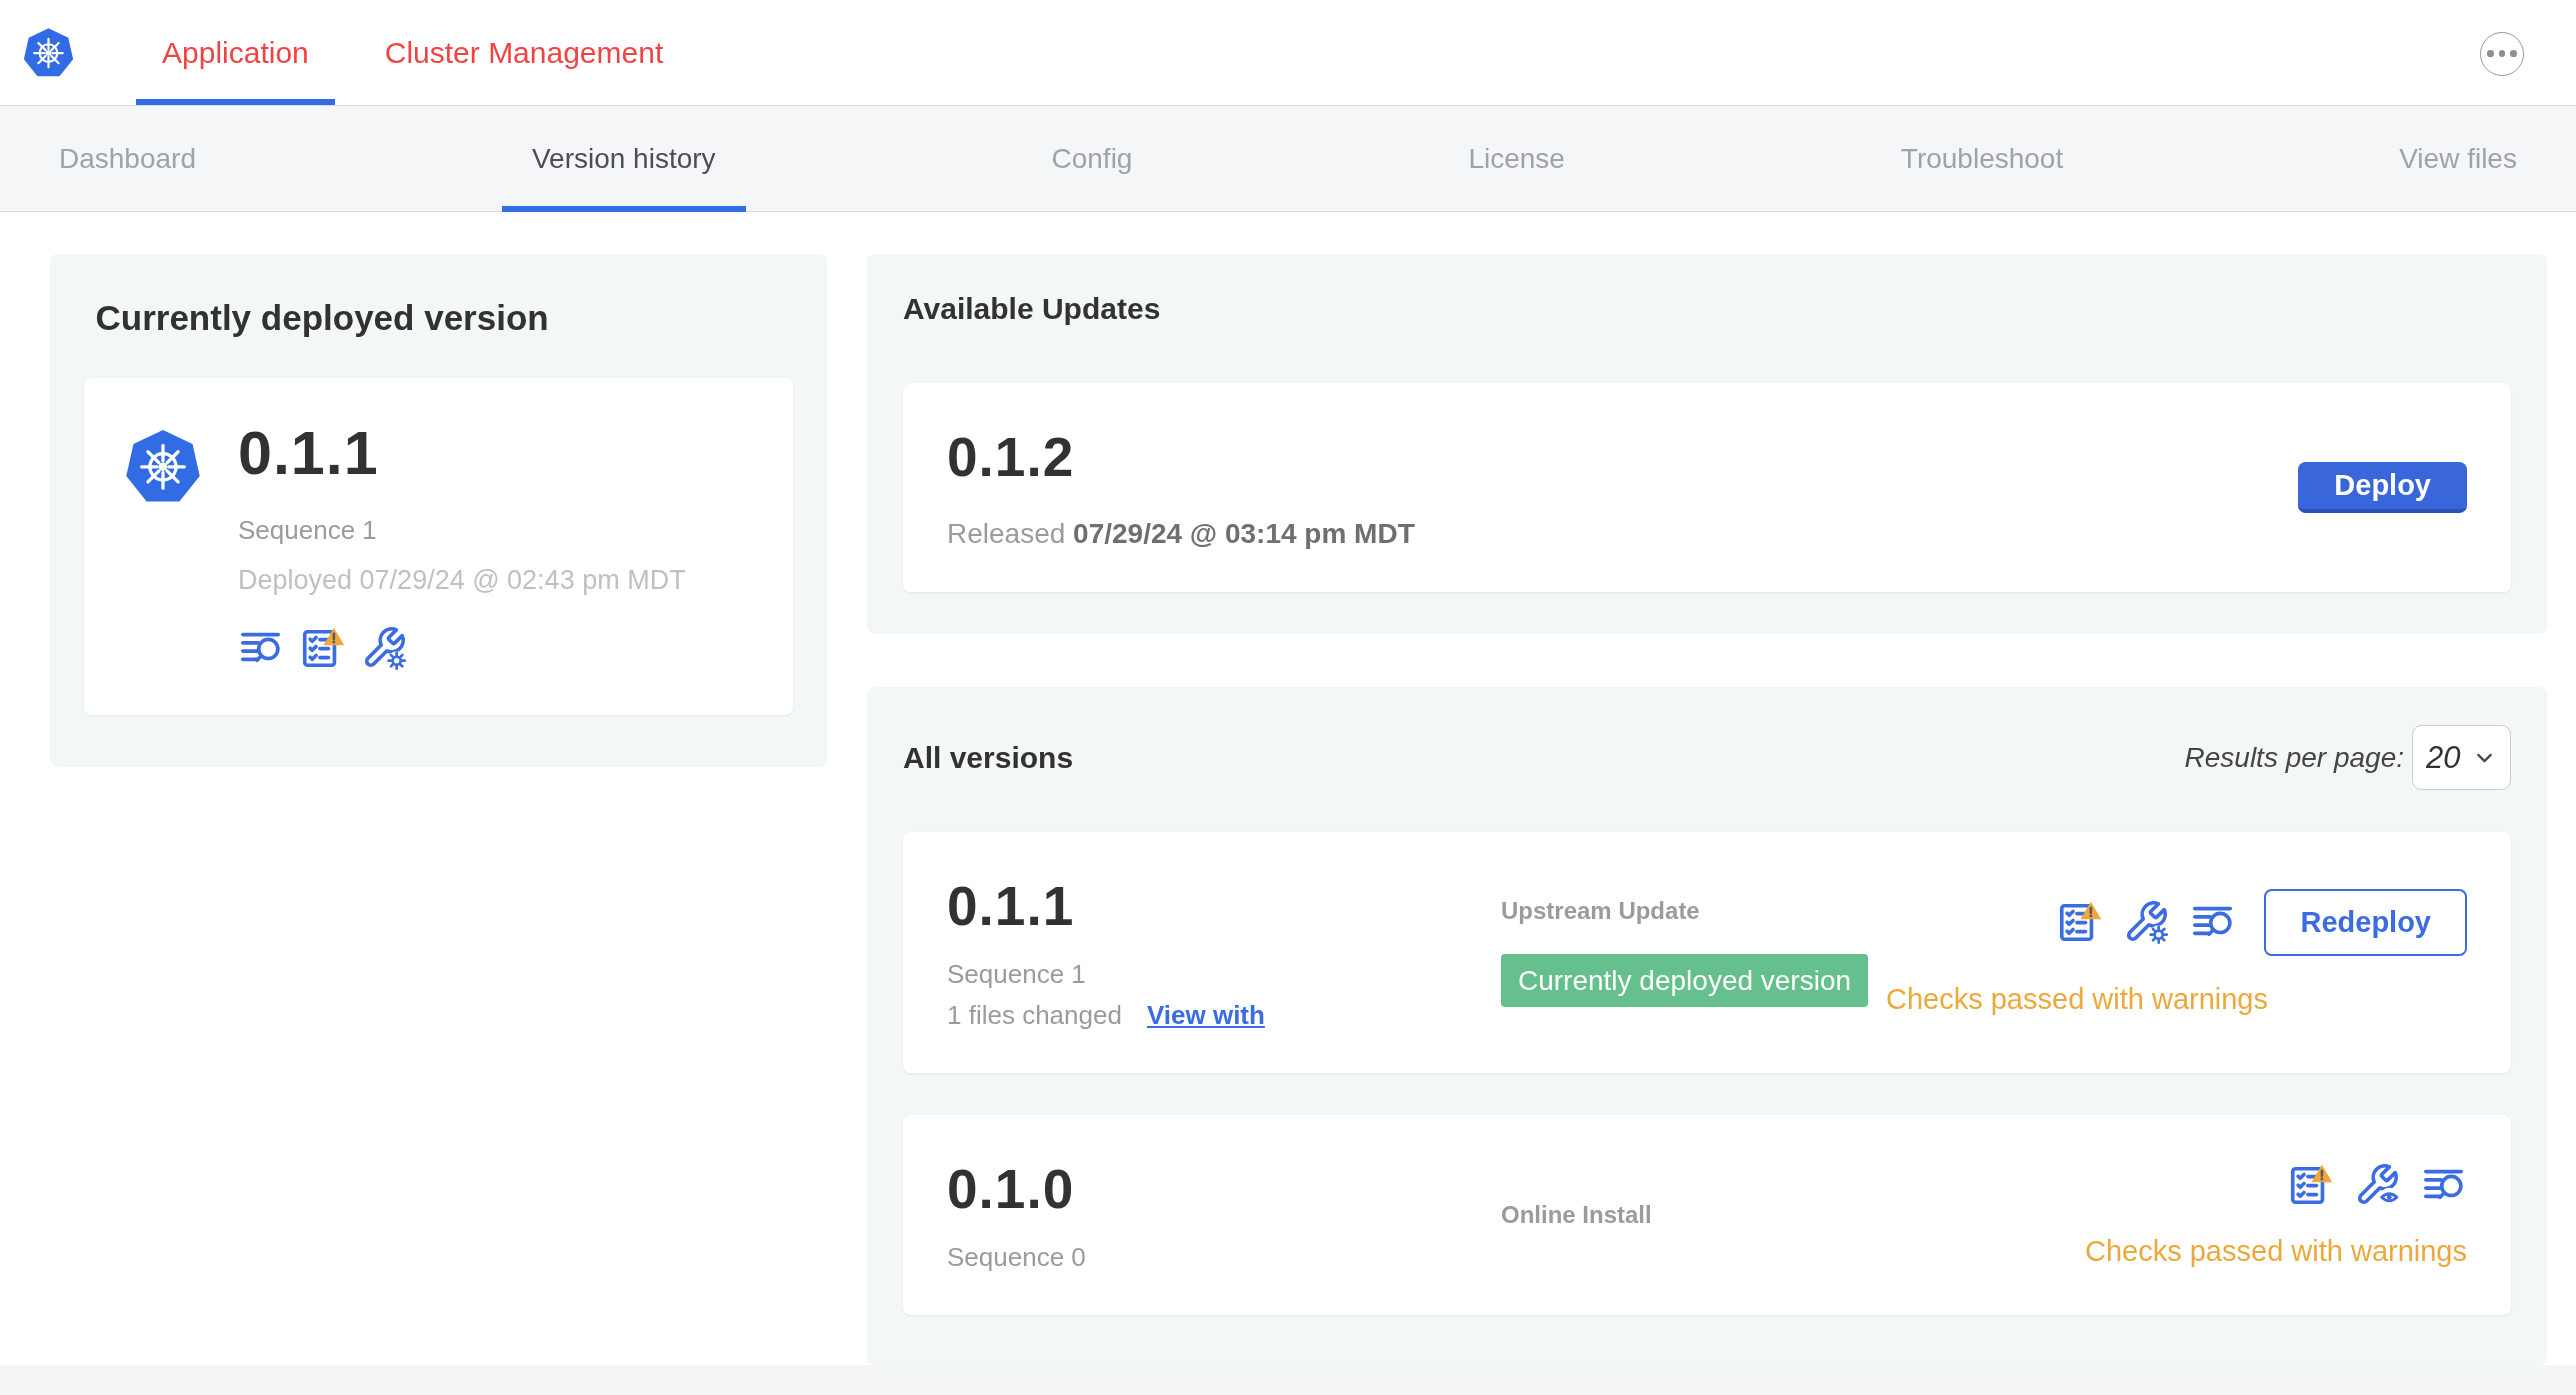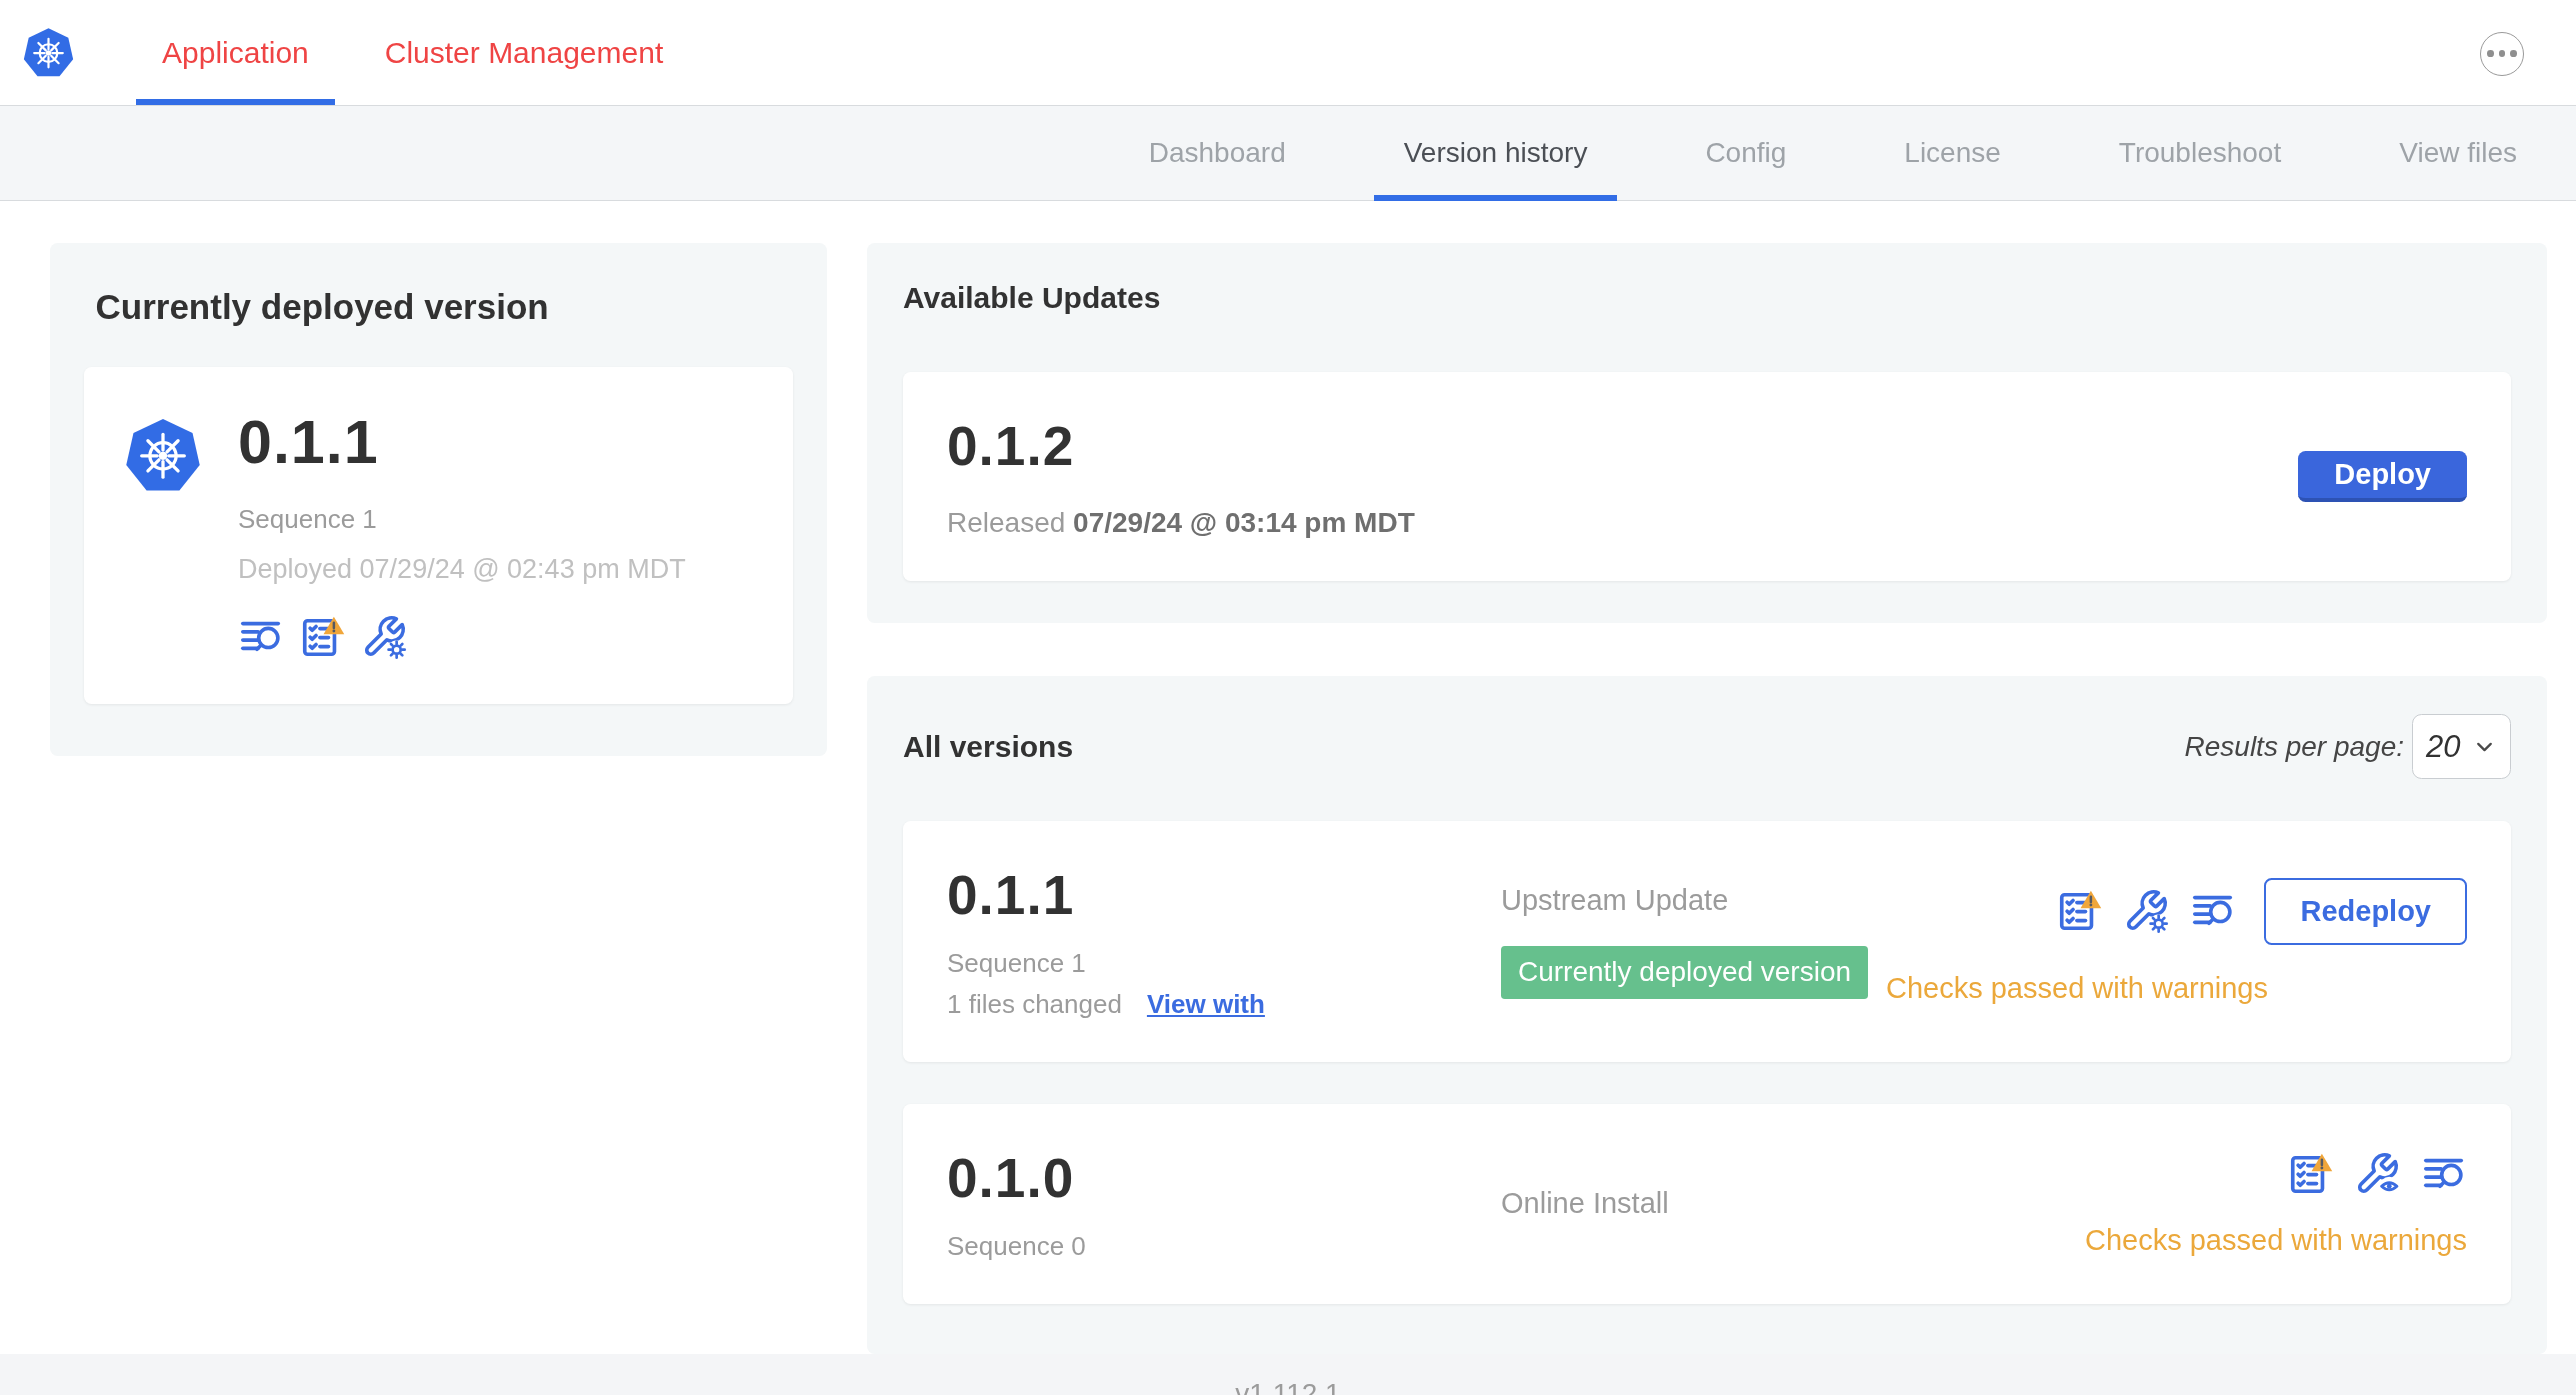--- a/index.html
+++ b/index.html
@@ -46,27 +46,28 @@
     width: 44px; height: 44px;
     border-radius: 50%;
     border: 1.9px solid #9a9a9a;
     background: #fff;
     display: flex; align-items: center; justify-content: center;
     gap: 4.8px; cursor: pointer;
   }
   .more-btn i { width: 6.7px; height: 6.7px; border-radius: 50%; background: #8f8f8f; }
   
   .subnav {
-    height: 96px;
+    height: 107px;
     background: #F4F6F8;
     border-top: 1px solid #D8DBDE;
     border-bottom: 1px solid #D8DBDE;
     display: flex;
-    justify-content: flex-end;
+    justify-content: space-between;
     flex: 0 0 auto;
+    gap: 24px;
   }
   .stab {
     position: relative;
     display: flex; align-items: center;
     padding: 0 59px;
     font-size: 28px;
     color: #9EA3A8;
     cursor: pointer;
   }
   .stab.active { color: #4B4F55; }
@@ -157,21 +158,21 @@
     margin-top: 42px;
     padding: 42px 44px;
     display: grid;
     grid-template-columns: 554px 1fr auto;
     align-items: center;
   }
   .ver-row-num { font-size: 55px; font-weight: 700; color: #323232; letter-spacing: 1px; }
   .row-seq { font-size: 26px; color: #9B9B9B; margin-top: 21px; }
   .row-files { font-size: 26px; color: #9B9B9B; margin-top: 9.5px; display: flex; gap: 25px; align-items: center; }
   .view-diff { color: #3B6CE0; font-weight: 700; text-decoration: underline; cursor: pointer; font-size: 26px; }
-  .row-source { font-size: 29px; font-weight: 400; color: #9B9B9B; }
+  .row-source { font-size: 24px; font-weight: 700; color: #9B9B9B; }
   .badge {
     display: inline-block;
     margin-top: 29px;
     padding: 10.5px 17px;
     border-radius: 3.8px;
     font-size: 28px;
     color: #ffffff;
   }
   .badge-green { background: #66C08D; }
   .badge-gray  { background: #B6C0C6; }

